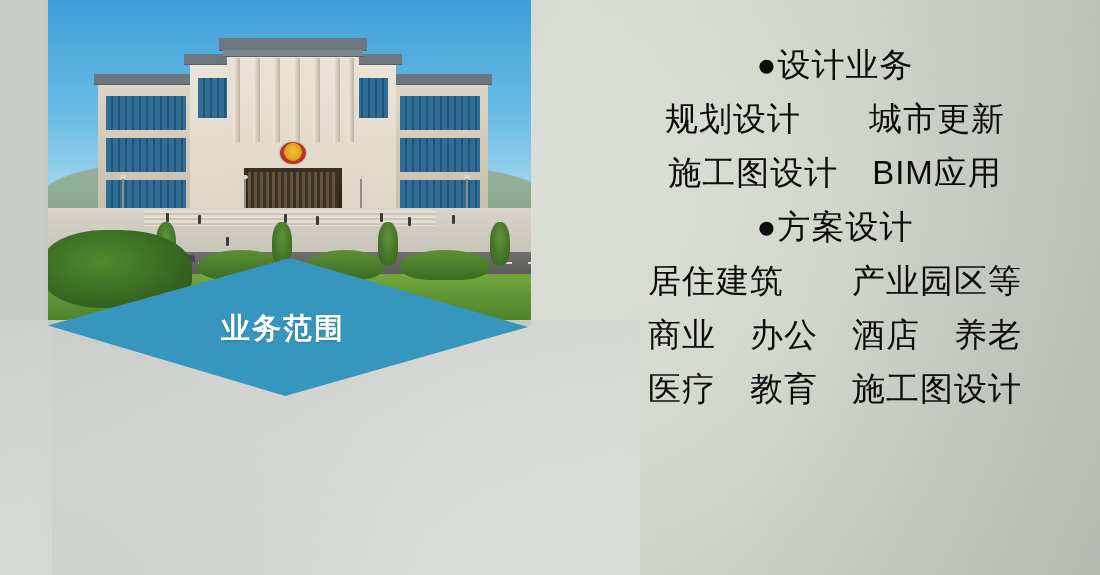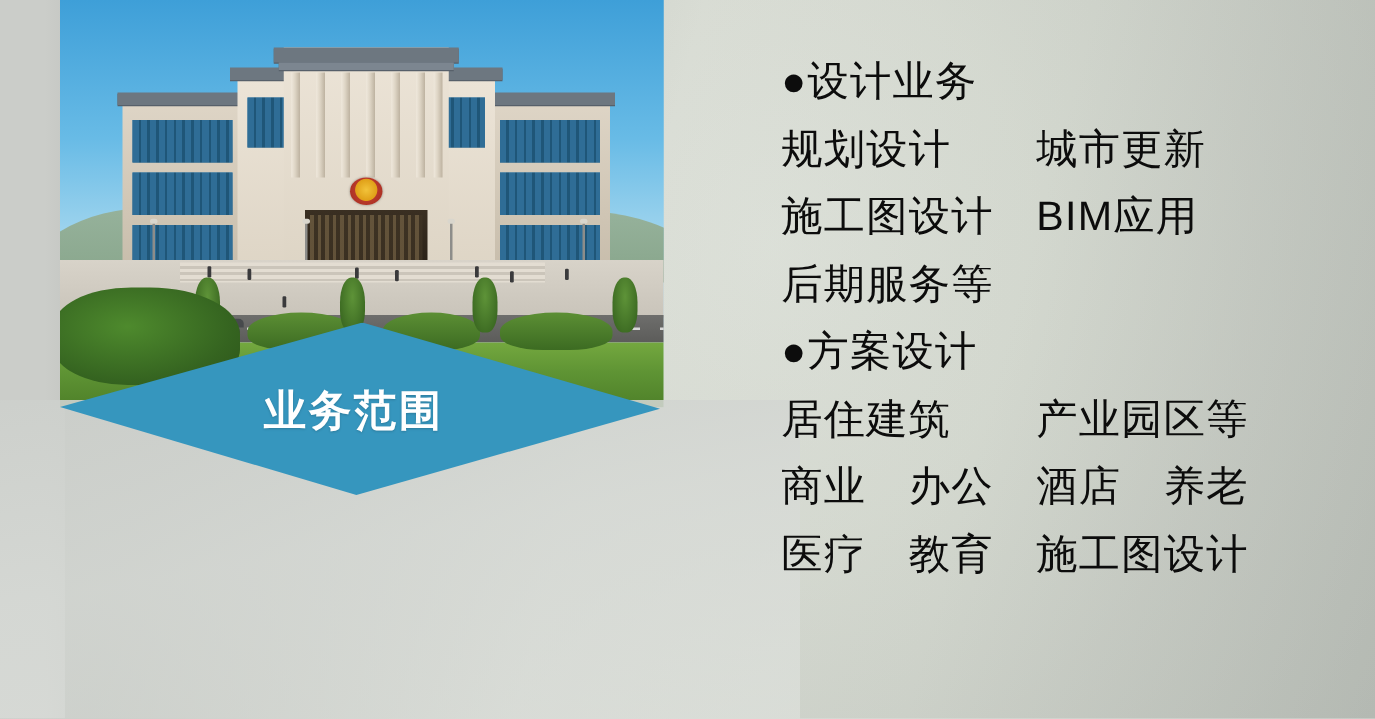--- a/index.html
+++ b/index.html
@@ -118,29 +118,29 @@
   .lamp:before{content:"";position:absolute;top:-3px;left:-2px;width:6px;height:4px;border-radius:2px;background:#d9d6cd;}
 
   
   #diamond {
     position:absolute; left:48px; top:258px; width:480px; height:138px;
     background: var(--accent, #3696be);
     clip-path: polygon(0% 49%, 50.4% 0%, 100% 50%, 49.4% 100%);
     display:flex; align-items:center; justify-content:center;
   }
   #diamond-label {
-    color:#ffffff; font-size:34px; font-weight:bold; letter-spacing:2px;
+    color:#ffffff; font-size:29px; font-weight:bold; letter-spacing:2px;
     transform: translate(-5px, 2px);
     text-shadow: 0 1px 2px rgba(0,0,0,.18);
     font-family:"Liberation Sans","DejaVu Sans",sans-serif;
   }
 
   
   #textblock {
-    position:absolute; left:625px; top:38px; width:420px;
+    position:absolute; left:625px; top:38px; width:420px;text-align:center;
   }
   .tline {
     height:54px; line-height:54px;
     font-size:33px; color:#0c0c0c; white-space:pre;
     font-family:"Liberation Sans","DejaVu Sans",sans-serif;
     letter-spacing:1px;
   }
   .tline.heading { font-weight:normal; }
 </style>
 </head>
@@ -230,20 +230,19 @@
   <div id="bottom-wash"></div>
 
   <div id="diamond" style="--accent: #3696be;">
     <span id="diamond-label">业务范围</span>
   </div>
 
   <div id="textblock">
     <div class="tline heading">●设计业务</div>
     <div class="tline">规划设计　　城市更新</div>
     <div class="tline">施工图设计　BIM应用</div>
-    <div class="tline">后期服务等</div>
     <div class="tline heading">●方案设计</div>
     <div class="tline">居住建筑　　产业园区等</div>
     <div class="tline">商业　办公　酒店　养老</div>
     <div class="tline">医疗　教育　施工图设计</div>
   </div>
 
 </div>
 
 </body></html>

